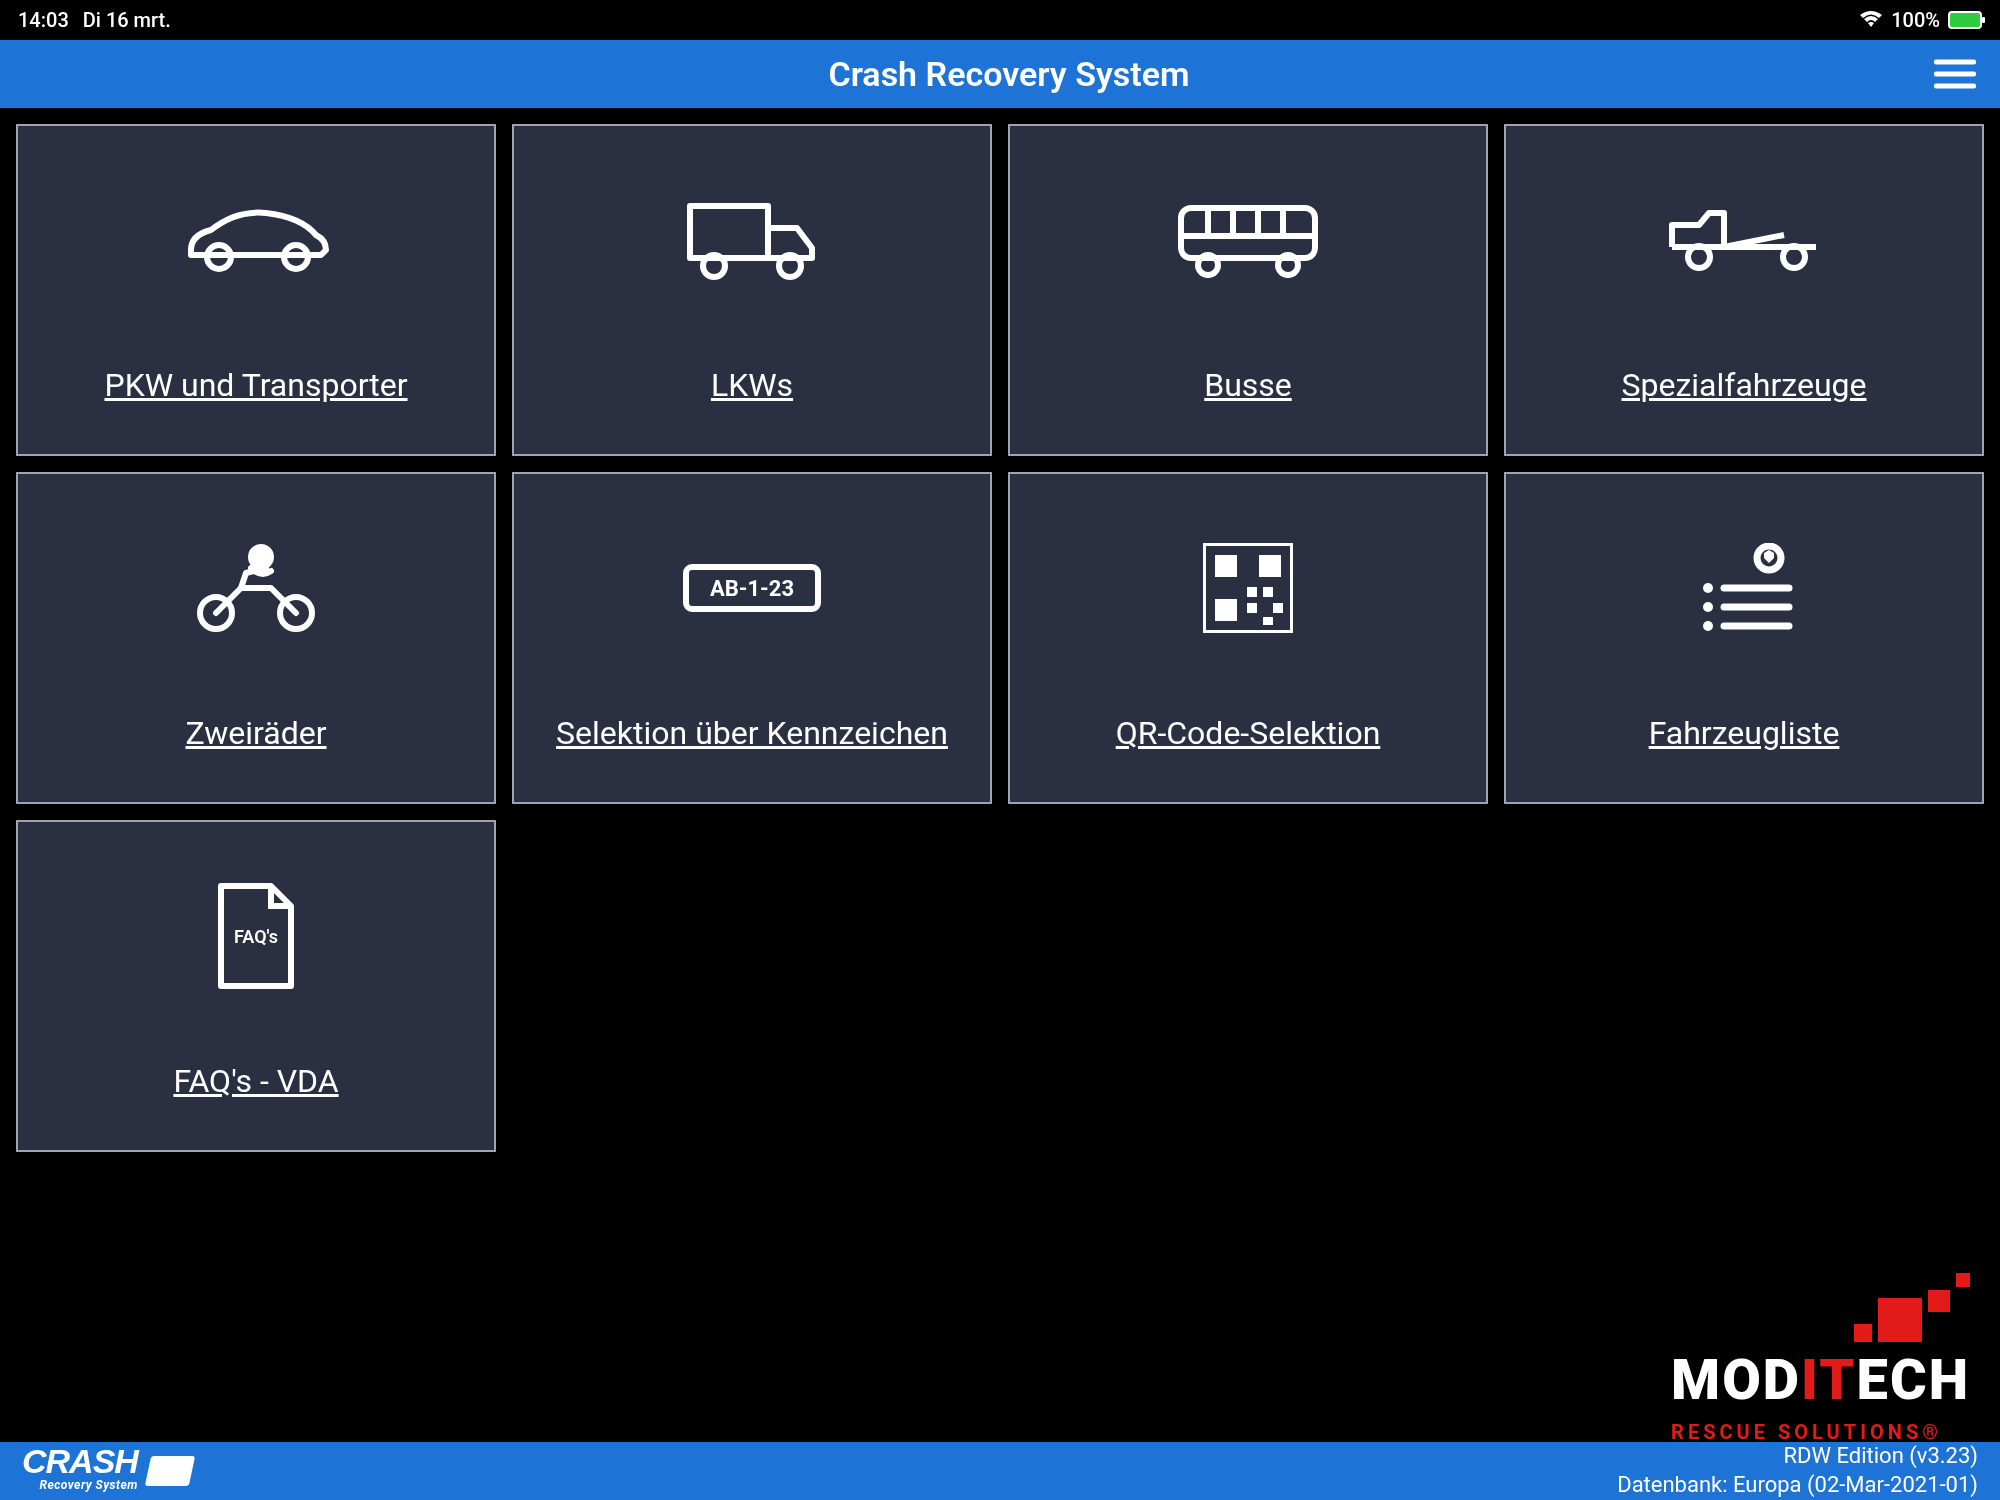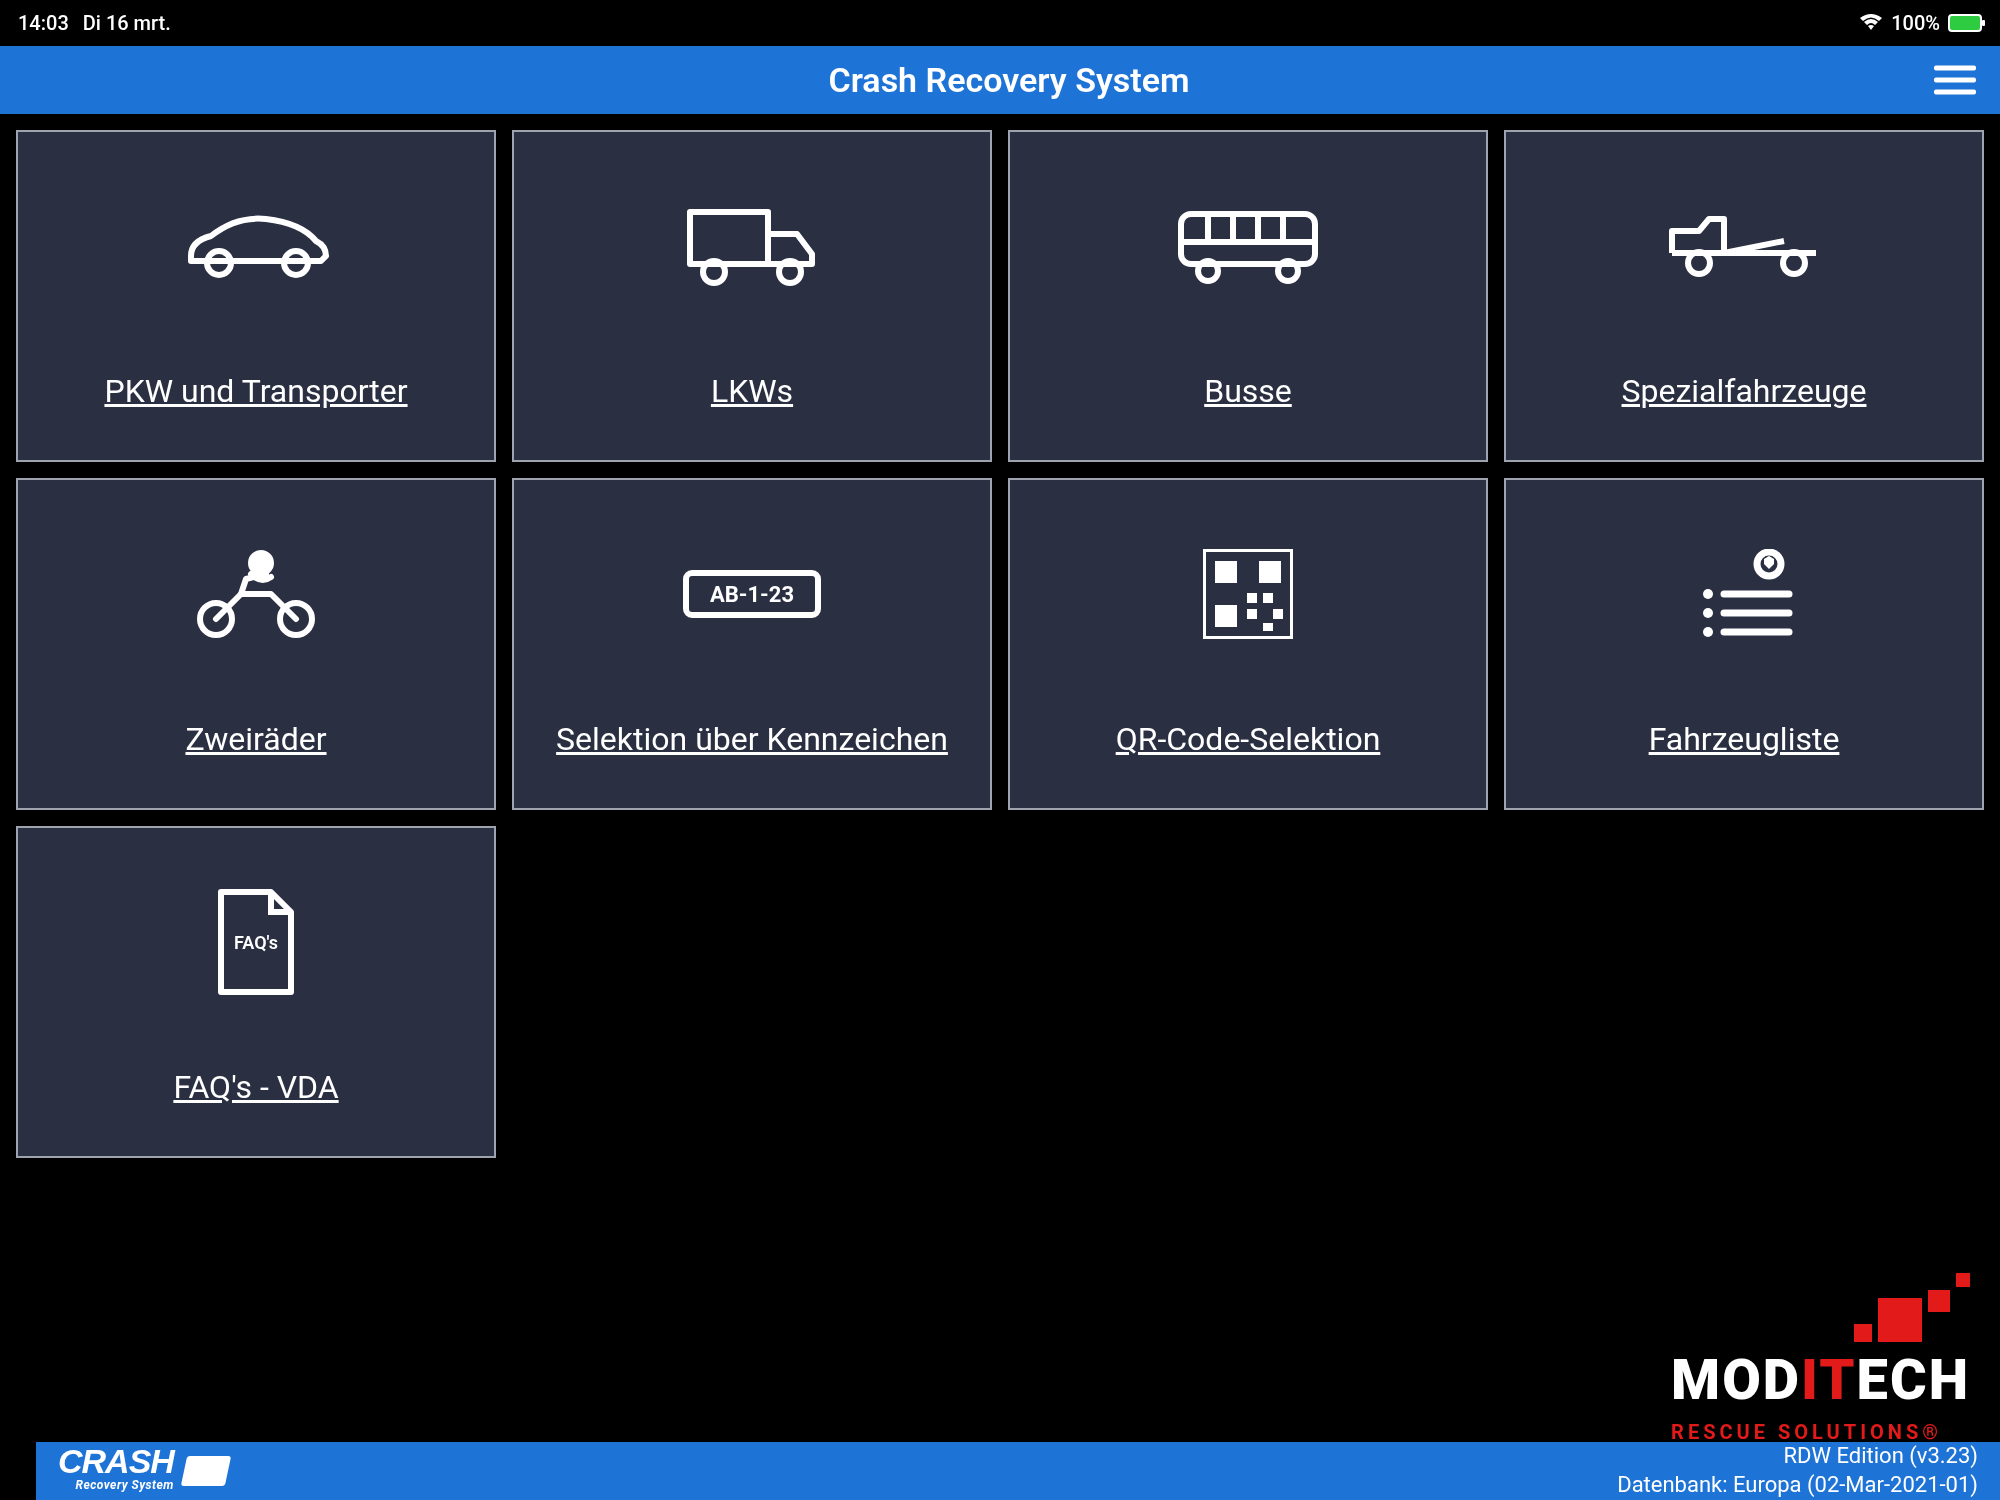--- a/index.html
+++ b/index.html
@@ -1,19 +1,19 @@
 <!DOCTYPE html>
 <html><head>
 <meta charset="utf-8">
 <style>
 * { margin:0; padding:0; box-sizing:border-box; font-family:-apple-system,BlinkMacSystemFont,"Segoe UI",Roboto,sans-serif; }
 html,body { width:2000px; height:1500px; background:#000; overflow:hidden; color:#fff; }
 
 
-.status-bar { height:46px; background:#000; display:flex; align-items:center; justify-content:space-between; padding:0 18px; font-size:20px; font-weight:500; }
+.status-bar { height:40px; background:#000; display:flex; align-items:center; justify-content:space-between; padding:0 18px; font-size:20px; font-weight:500; }
 .status-left { display:flex; gap:14px; align-items:center; }
 .status-right { display:flex; gap:8px; align-items:center; }
 .battery-box { display:inline-flex; align-items:center; gap:4px; }
 .batt { width:34px; height:18px; border:2px solid #fff; border-radius:4px; position:relative; background:#2ecc40; }
 .batt::after { content:""; position:absolute; right:-5px; top:4px; width:3px; height:6px; background:#fff; border-radius:1px; }
 
 
 .header { height:68px; background:#1e73d6; display:flex; align-items:center; justify-content:center; position:relative;padding-left:18px; }
 .header-title { font-size:34px; font-weight:600; }
 .hamburger { position:absolute; right:24px; top:50%; transform:translateY(-50%); display:flex; flex-direction:column; gap:7px; cursor:pointer; }
@@ -27,21 +27,21 @@
 
 
 .brand-logo { position:absolute; right:30px; bottom:56px; }
 .moditech-boxes { display:flex; justify-content:flex-end; gap:6px; align-items:flex-end; margin-bottom:10px; }
 .mbx { background:#e21a1a; }
 .moditech-text { font-family:Arial,sans-serif; font-size:56px; font-weight:900; letter-spacing:2px; line-height:1; }
 .moditech-text .it { color:#e21a1a; }
 .rescue { color:#e21a1a; font-size:20px; letter-spacing:4px; font-weight:700; margin-top:12px; }
 
 
-.footer { position:absolute; bottom:0; left:0; right:0; height:58px; background:#1e73d6; display:flex; align-items:center; justify-content:space-between; padding:0 22px; font-size:22px;margin-left:36px; }
+.footer { position:absolute; bottom:0; left:0; right:0; height:58px; background:#1e73d6; display:flex; align-items:center; justify-content:space-between; padding:0 22px; font-size:22px; }
 .footer-left { display:flex; align-items:center; gap:10px; }
 .crash-logo { font-family:Arial,sans-serif; font-weight:900; font-size:34px; font-style:italic; letter-spacing:-1px; line-height:0.7; }
 .crash-sub { font-size:12px; font-style:italic; font-weight:700; display:block; text-align:right; letter-spacing:0.5px; }
 .book-icon { width:44px; height:30px; background:#fff; transform:skewX(-12deg); border-radius:3px; }
 .footer-right { text-align:right; line-height:1.3; }
 
 svg { display:block; }
 </style>
 </head>
 <body>

